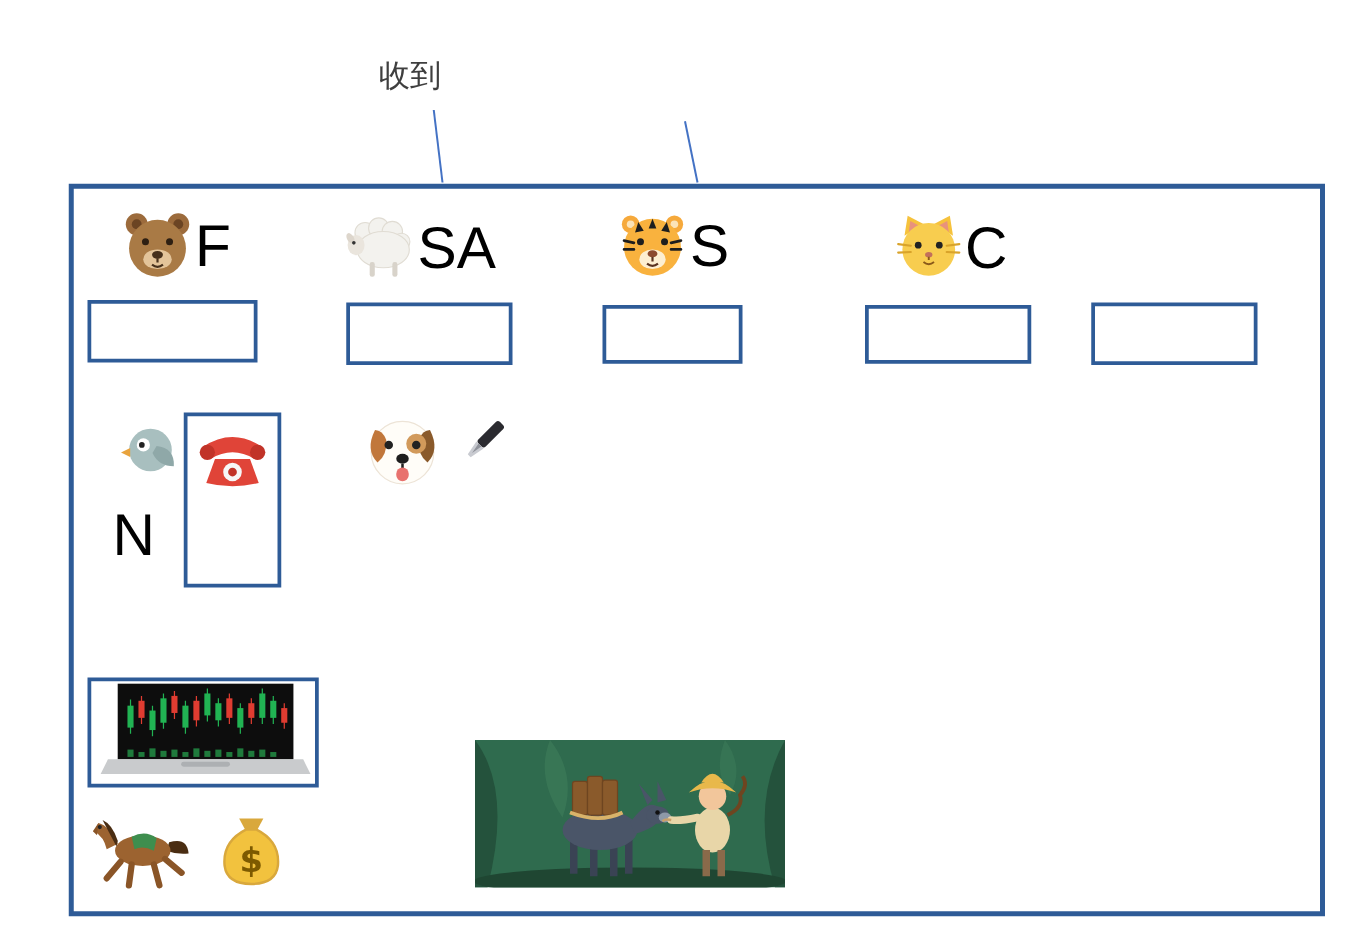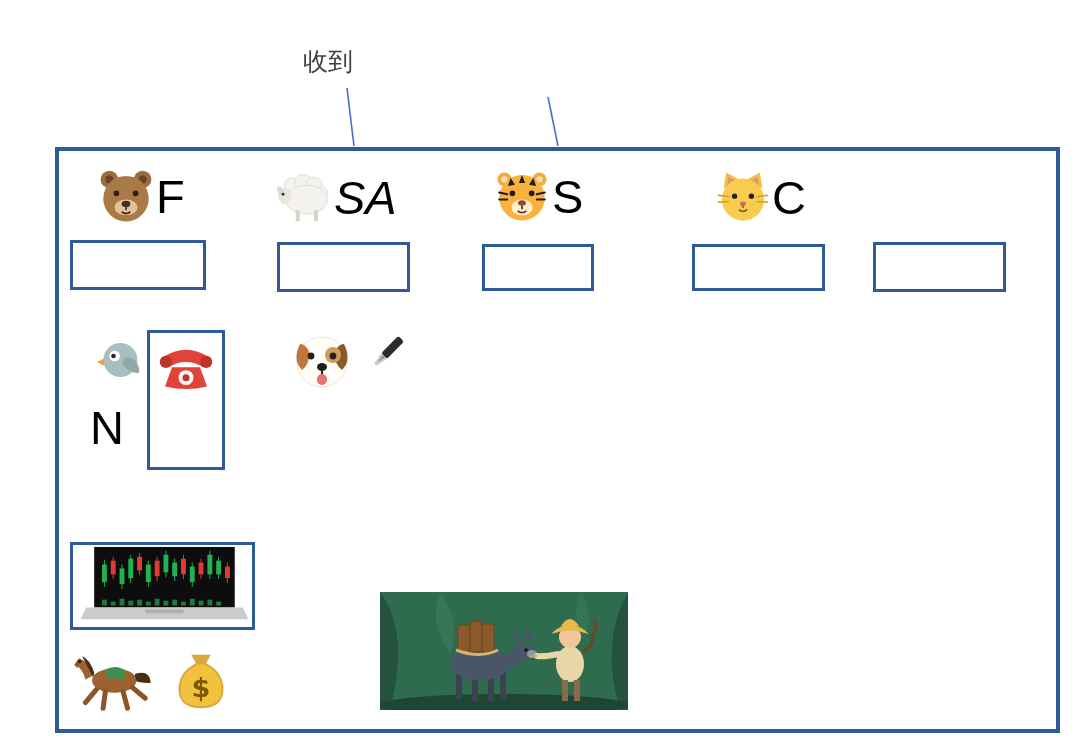--- a/index.html
+++ b/index.html
@@ -48,21 +48,21 @@
         <ellipse cx="32" cy="45" rx="13" ry="9" fill="#E3C49A"></ellipse>
         <ellipse cx="32" cy="41" rx="5" ry="3.6" fill="#46301C"></ellipse>
         <path d="M32 44 v4 M27 50 q5 4 10 0" stroke="#46301C" stroke-width="2" fill="none"></path>
         <circle cx="21" cy="29" r="3.2" fill="#2E1F12"></circle>
           <circle cx="43" cy="29" r="3.2" fill="#2E1F12"></circle>
       </svg>
     </span>
     <span class="big-label">F</span>
   </div>
 
-  <div class="stage" style="left:254px;top:168px;font-style:italic;">
+  <div class="stage" style="left:254px;top:168px;">
     <span class="icon">
       <svg viewBox="0 0 64 64" width="58" height="58">
         <circle cx="20" cy="20" r="9" fill="#F3F2EE" stroke="#E0DCD3"></circle>
         <circle cx="32" cy="16" r="9" fill="#F3F2EE" stroke="#E0DCD3"></circle>
         <circle cx="44" cy="19" r="9" fill="#F3F2EE" stroke="#E0DCD3"></circle>
         <circle cx="52" cy="28" r="7.5" fill="#F3F2EE" stroke="#E0DCD3"></circle>
         <ellipse cx="36" cy="35" rx="23" ry="16" fill="#F3F2EE" stroke="#E0DCD3"></ellipse>
         <rect x="24" y="46" width="4.5" height="13" rx="2" fill="#D8D3CA"></rect>
         <rect x="44" y="46" width="4.5" height="13" rx="2" fill="#D8D3CA"></rect>
         <ellipse cx="12" cy="31" rx="7.5" ry="9" fill="#EAE5DD"></ellipse>

